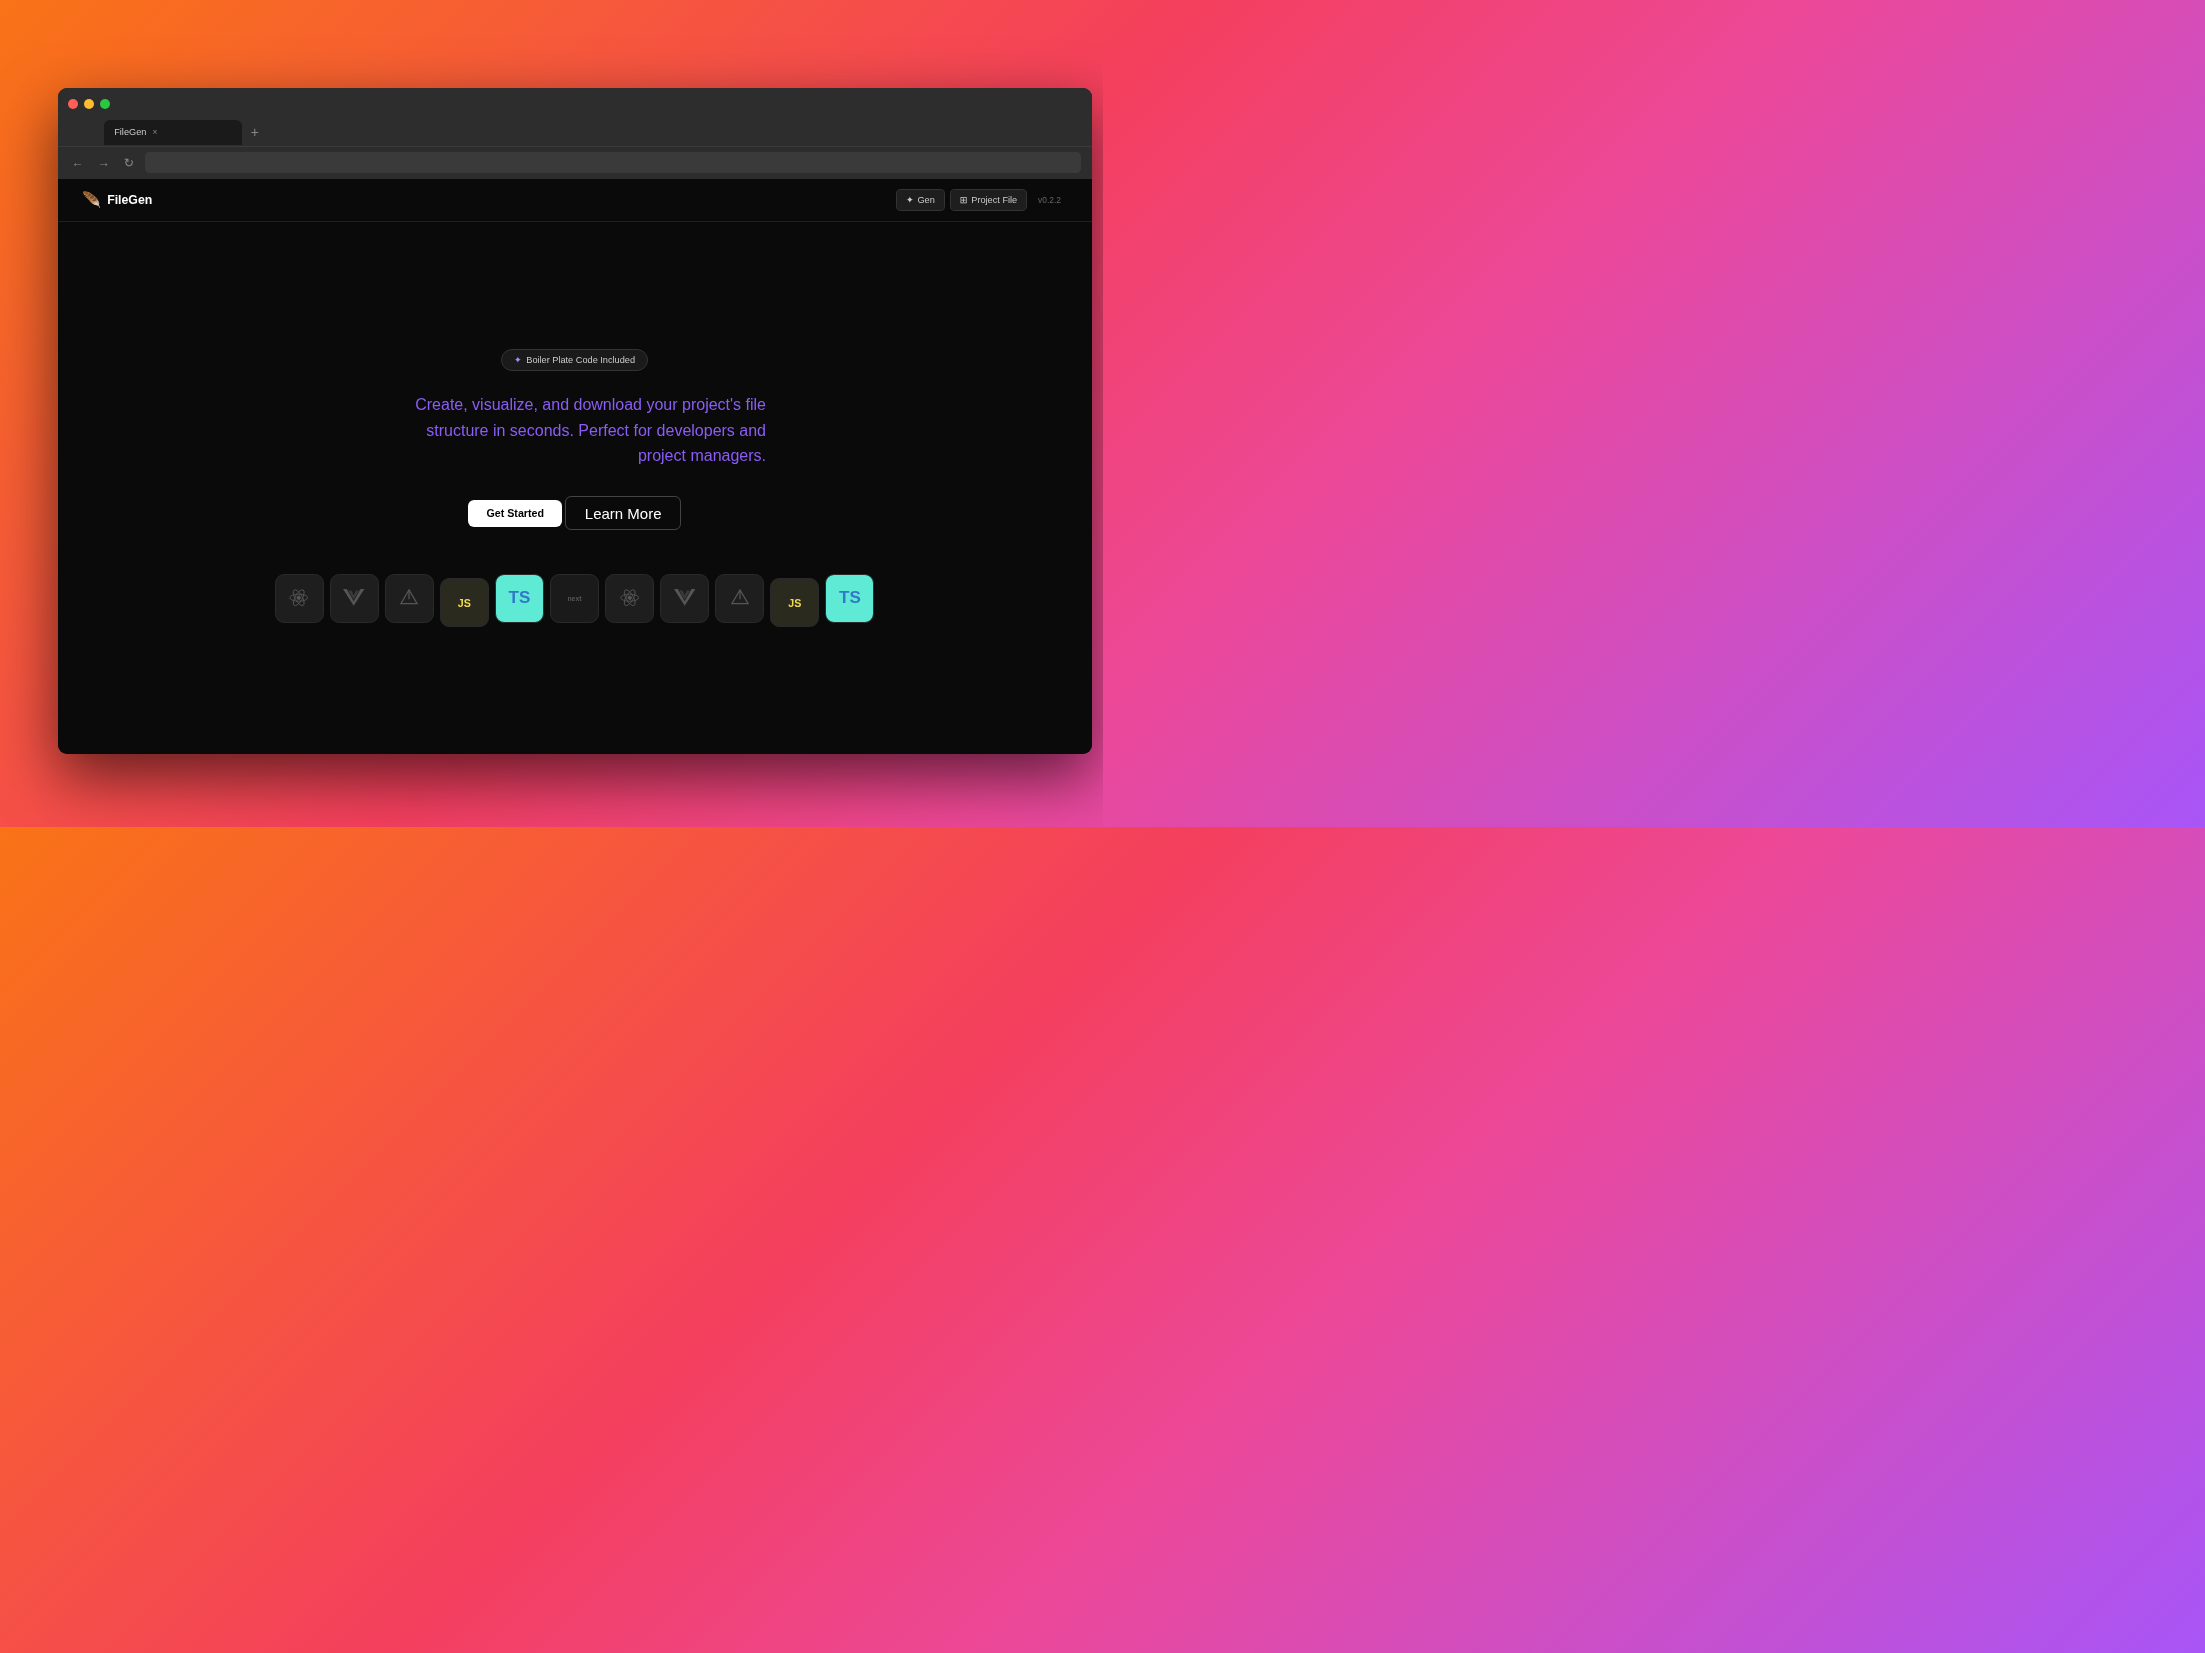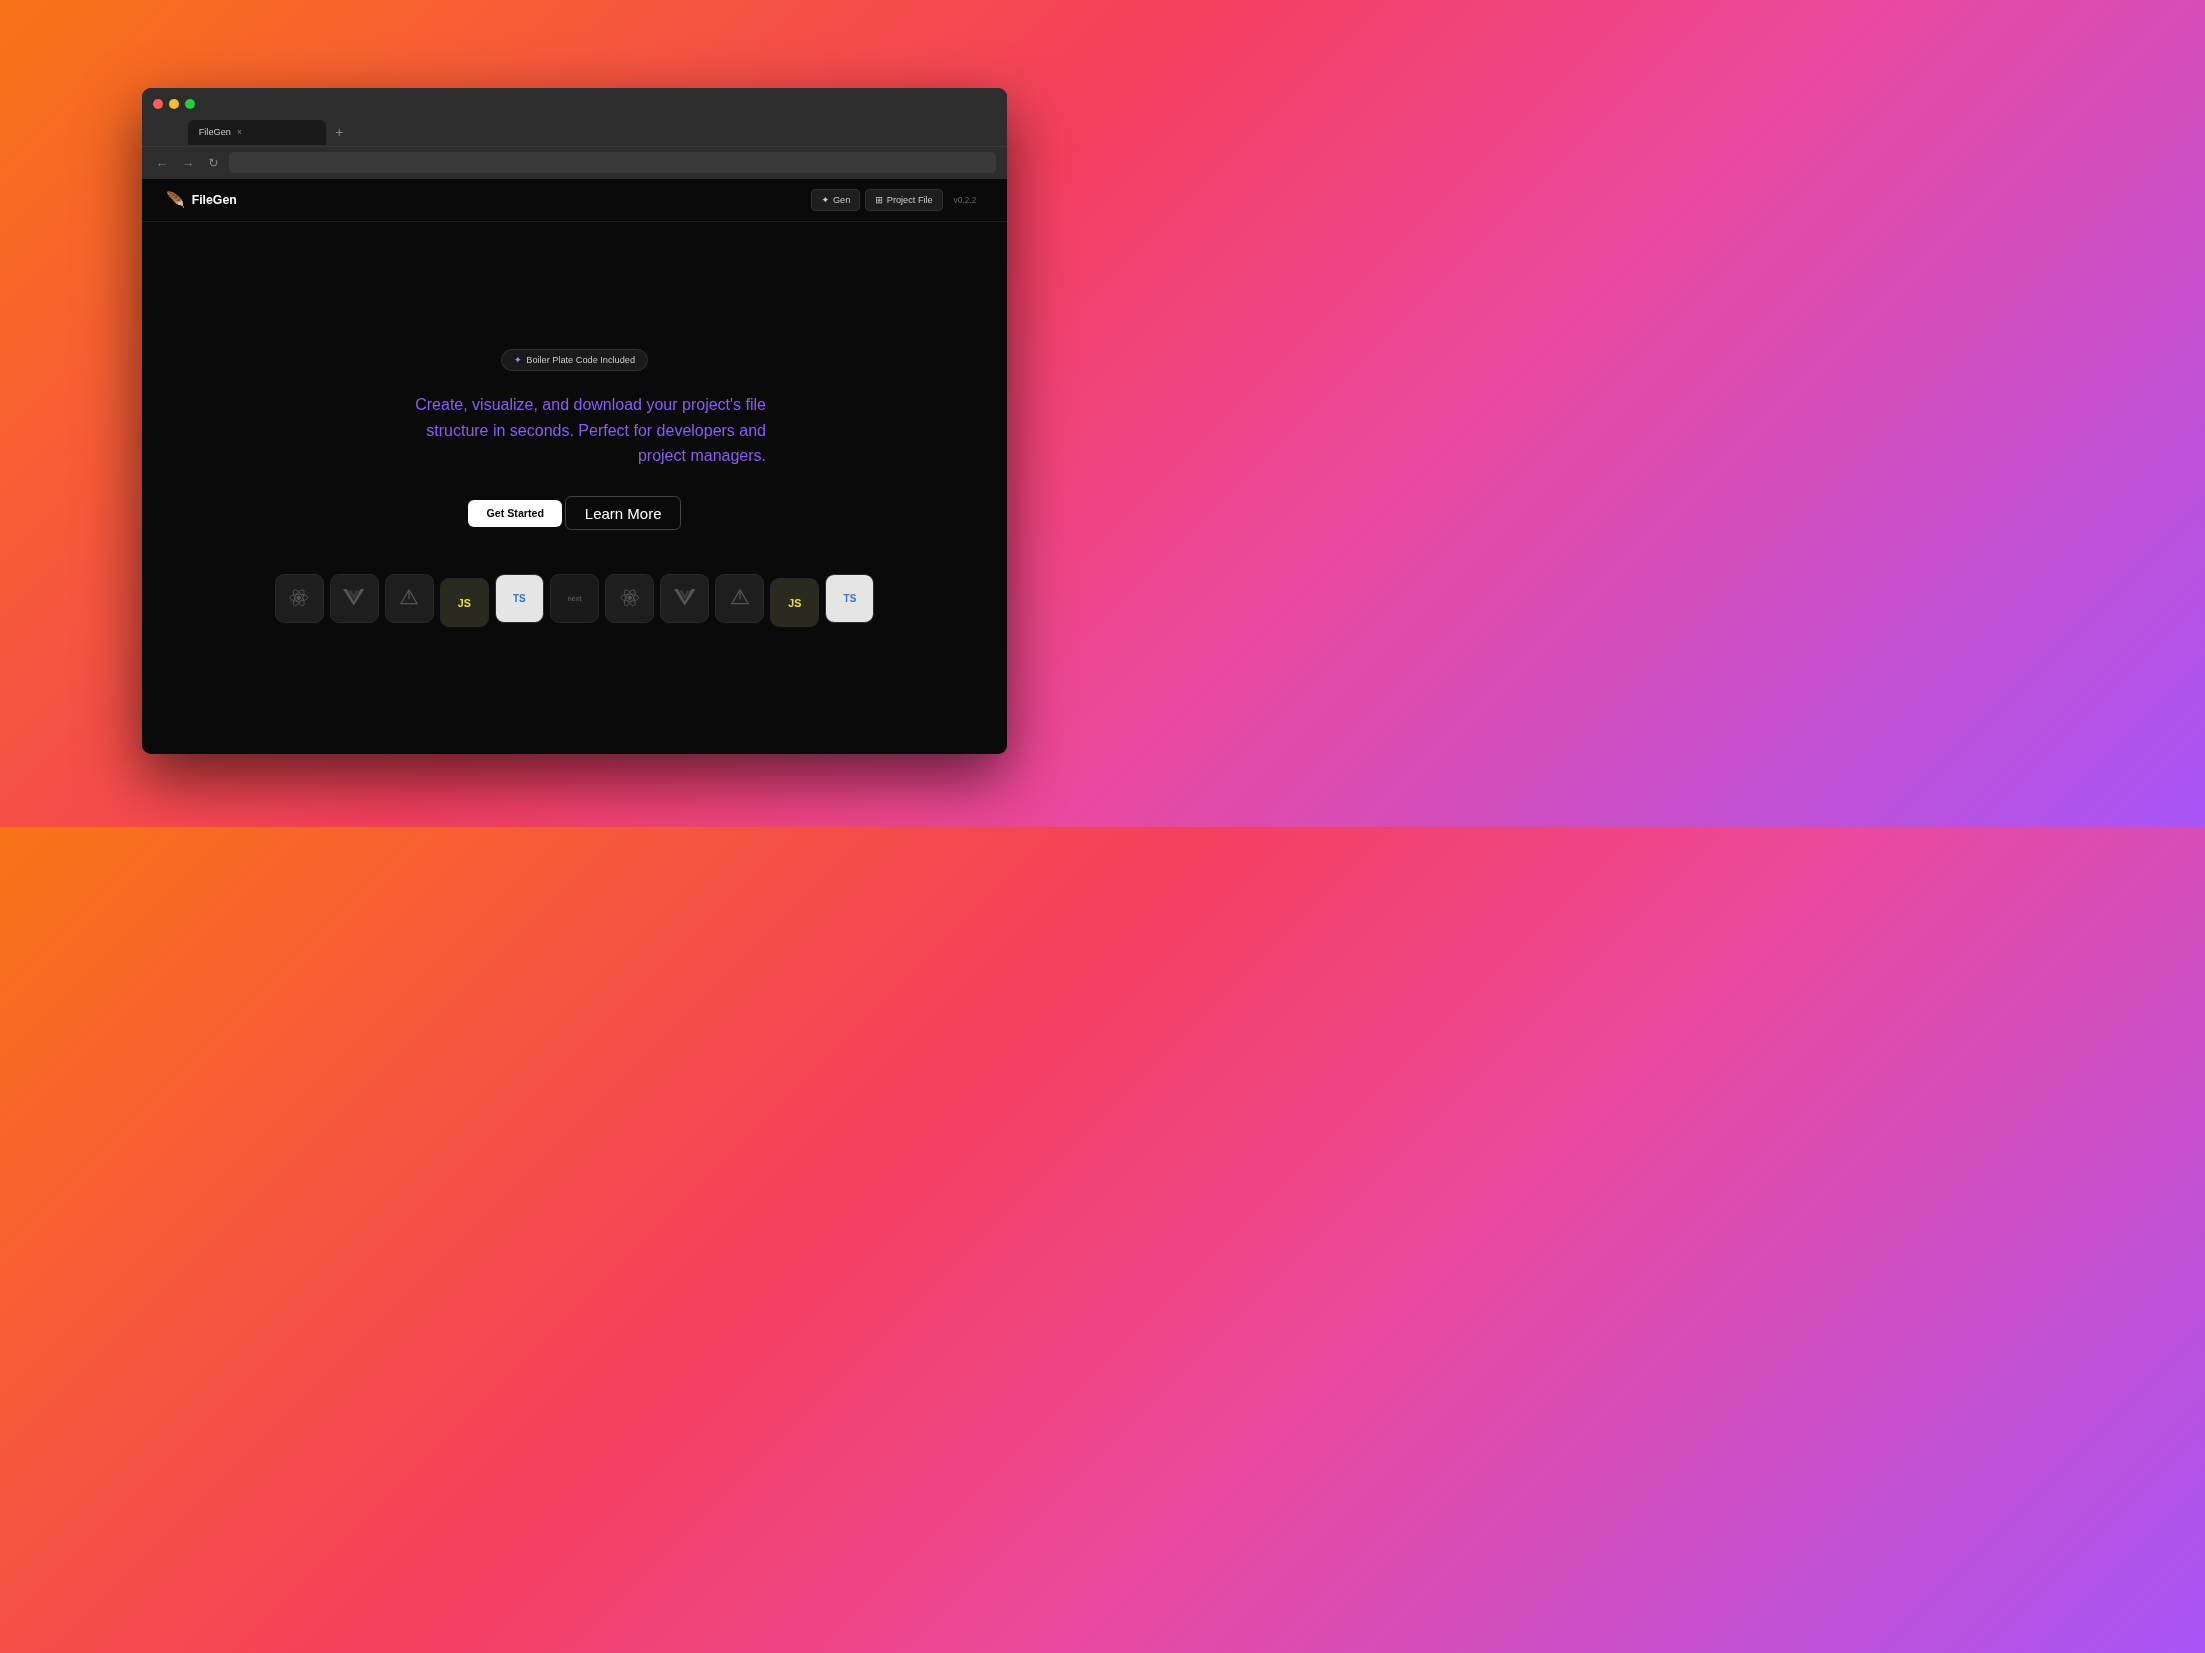--- a/index.html
+++ b/index.html
@@ -9,21 +9,21 @@
       height: 827px;
       background: linear-gradient(135deg, #f97316 0%, #f43f5e 40%, #ec4899 60%, #a855f7 100%);
       display: flex;
       align-items: center;
       justify-content: center;
       font-family: -apple-system, BlinkMacSystemFont, 'Segoe UI', sans-serif;
       overflow: hidden;
     }
 
     .browser-window {
-      width: 865px;
+      width: 1034px;
       height: 666px;
       background: #1a1a1a;
       border-radius: 9.2px;
       box-shadow: 0 23px 61px rgba(0,0,0,0.6);
       overflow: hidden;
       display: flex;
       flex-direction: column;
       margin-left: 46px;
       margin-top: 15.3px;
     }
@@ -276,21 +276,21 @@
       font-weight: 700;
       color: #555;
       border: 0.8px solid #2a2a2a;
       flex-shrink: 0;
     }
 
     .tech-icon.react { color: #61dafb; }
     .tech-icon.vue { color: #4fc08d; }
     .tech-icon.vite-dark { color: #646cff; }
     .tech-icon.js { background: #2a2a1e; color: #f0db4f; font-size: 10.7px; font-weight: 900; margin-top: 9px; }
-    .tech-icon.ts { background: #e5e5e5; color: #3178c6; font-size: 10px; font-weight: 900; }
+    .tech-icon.ts { background: #5eead4; color: #3178c6; font-size: 17px; font-weight: 900; }
     .tech-icon.next { background: #1a1a1a; color: #888; font-size: 7.7px; }
 
     
     .vue-chevron {
       width: 21.4px;
       height: 18.4px;
     }
 
     .react-svg {
       width: 21.4px;

